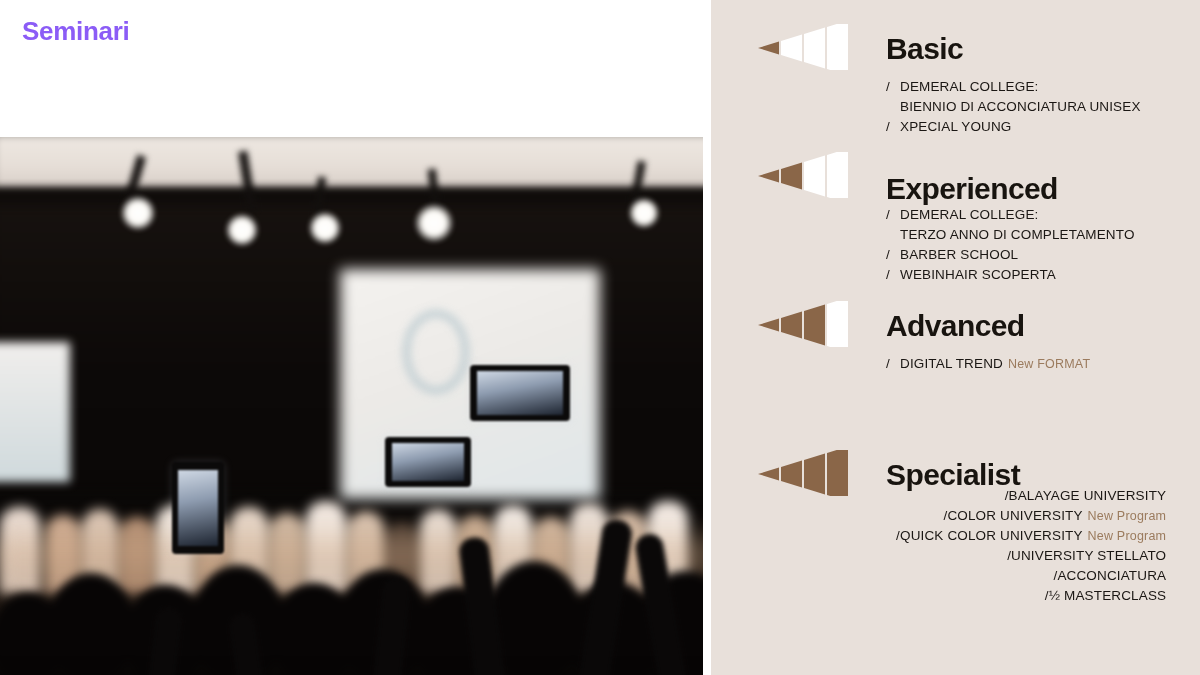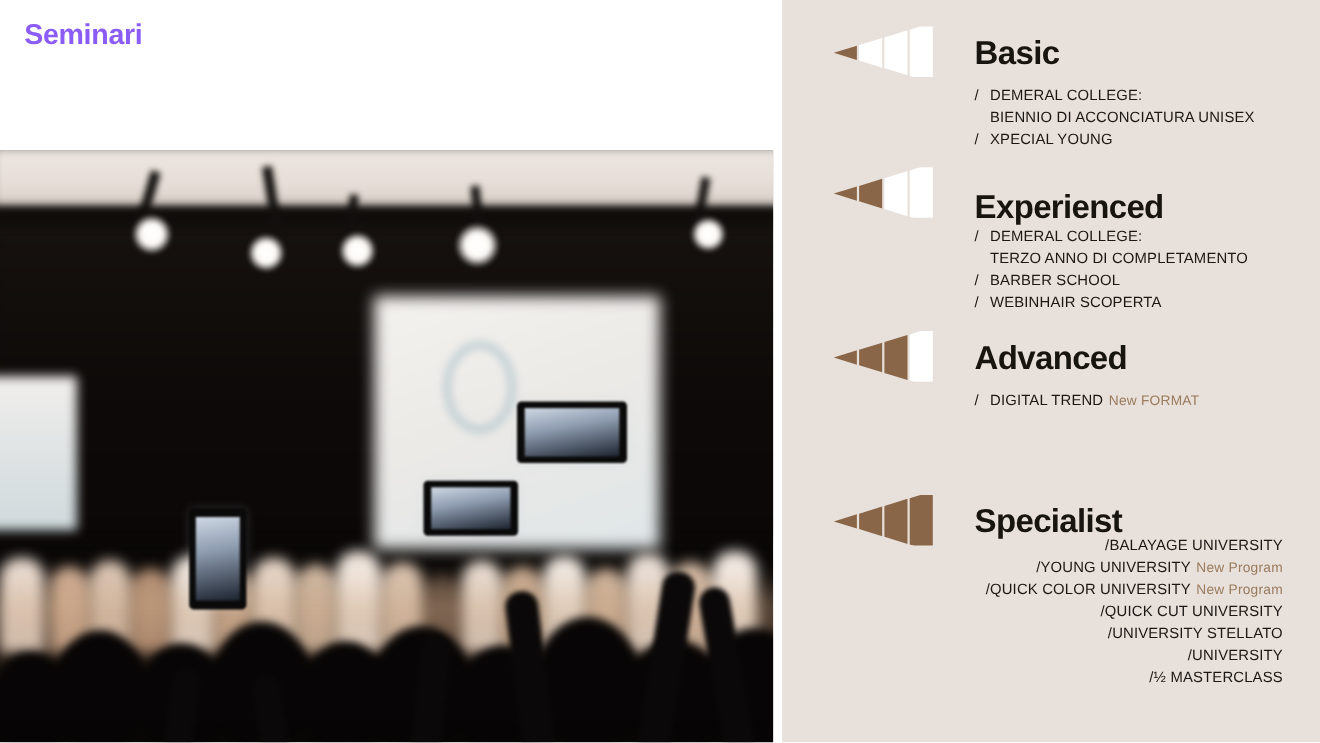--- a/index.html
+++ b/index.html
@@ -390,33 +390,30 @@
         <polygon points="24,17.0 45,10.5 45,37.5 24,31.0" fill="#8a6648"></polygon>
         <polygon points="47,10.0 68,3.5 68,44.5 47,38.0" fill="#8a6648"></polygon>
         <polygon points="70,3.0 91,-3.5 91,51.5 70,45.0" fill="#8a6648"></polygon>
       </svg>
       <div class="sect-title" style="top:12px;">Specialist</div>
       <ul class="list" style="top:38px;text-align:right;">
         <li>
           <span class="slash">/</span><span>BALAYAGE UNIVERSITY</span>
         </li>
         <li>
-          <span class="slash">/</span><span>YOUNG UNIVERSITY</span><span class="badge">New Program</span>
+          <span class="slash">/</span><span>COLOR UNIVERSITY</span><span class="badge">New Program</span>
         </li>
         <li>
           <span class="slash">/</span><span>QUICK COLOR UNIVERSITY</span><span class="badge">New Program</span>
         </li>
         <li>
-          <span class="slash">/</span><span>QUICK CUT UNIVERSITY</span>
-        </li>
-        <li>
           <span class="slash">/</span><span>UNIVERSITY STELLATO</span>
         </li>
         <li>
-          <span class="slash">/</span><span>UNIVERSITY</span>
+          <span class="slash">/</span><span>ACCONCIATURA</span>
         </li>
         <li>
           <span class="slash">/</span><span>½ MASTERCLASS</span>
         </li>
       </ul>
     </div>
 
   </div>
 </div>
 

